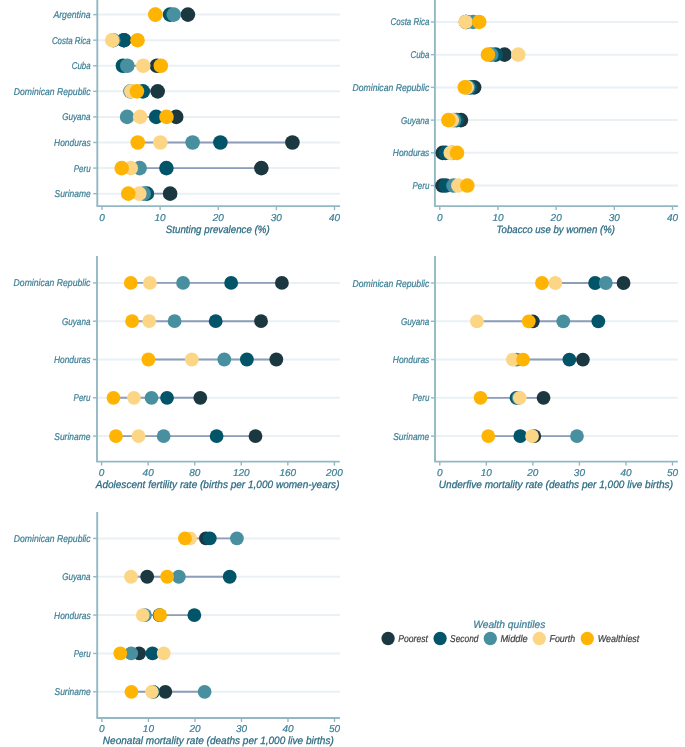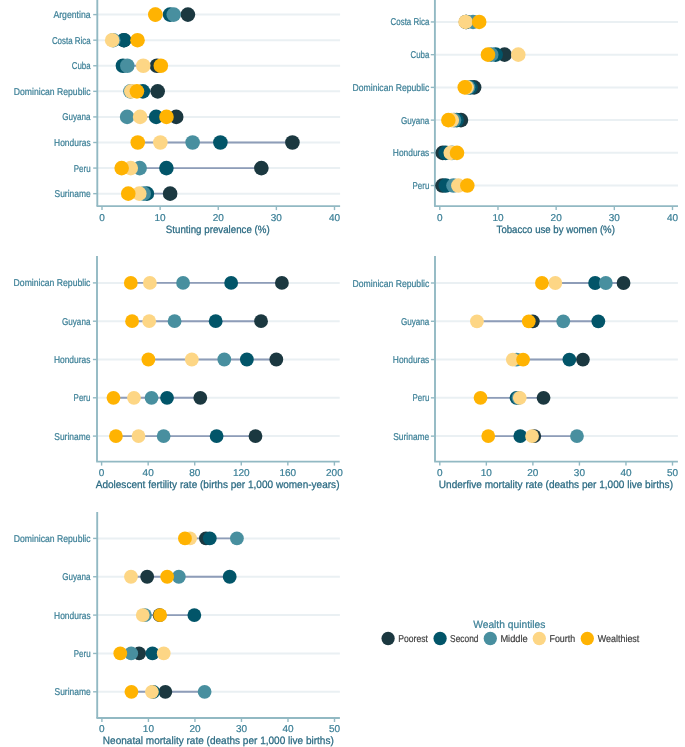--- a/index.html
+++ b/index.html
@@ -1,21 +1,21 @@
 <!DOCTYPE html>
 <html><head>
 <meta charset="utf-8">
 <title>Wealth quintile equiplots</title>
 <style>
   html,body{margin:0;padding:0;}
   body{width:685px;height:747px;background:#fff;overflow:hidden;
        font-family:"Liberation Sans",sans-serif;
        -webkit-font-smoothing:antialiased;
        text-rendering:geometricPrecision;}
-  #stage{position:relative;width:685px;height:636px;}
+  #stage{position:relative;width:685px;height:636px;font-style:italic;}
   .panel{position:absolute;left:0;top:0;width:685px;height:747px;}
   svg{display:block;overflow:visible;}
   text{text-anchor:start;-webkit-font-smoothing:antialiased;}
   .cat-label{font-size:9.9px;paint-order:stroke;stroke-width:0.22px;}
   .tick-label{font-size:10px;text-anchor:middle;paint-order:stroke;stroke-width:0.22px;}
   .axis-title{font-size:10.6px;paint-order:stroke;stroke-width:0.25px;}
   .legend-title{font-size:10.6px;paint-order:stroke;stroke-width:0.22px;}
   .legend-label{font-size:10px;paint-order:stroke;stroke-width:0.2px;}
 </style>
 </head>

